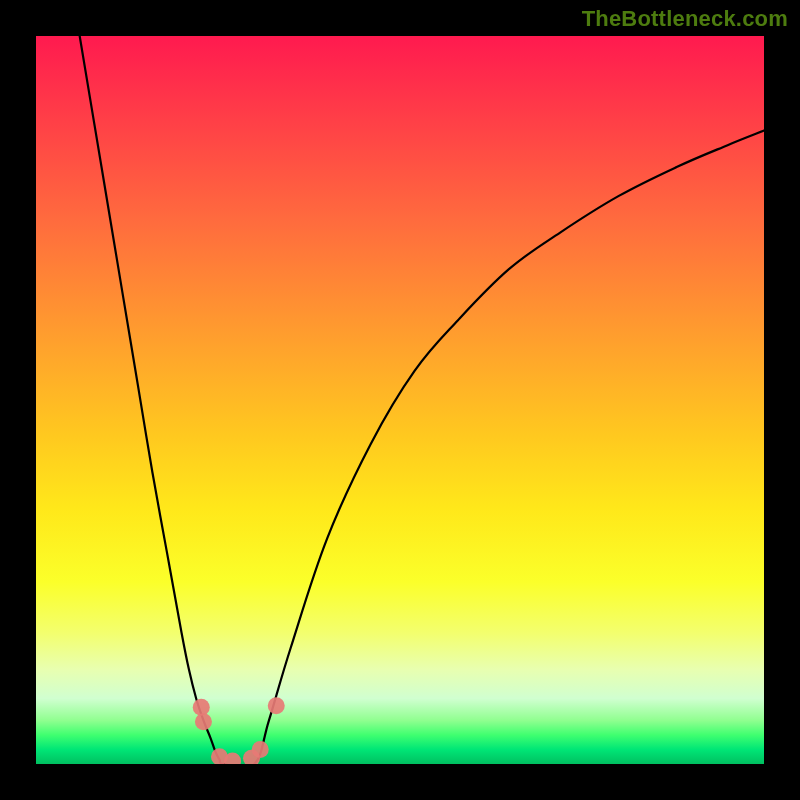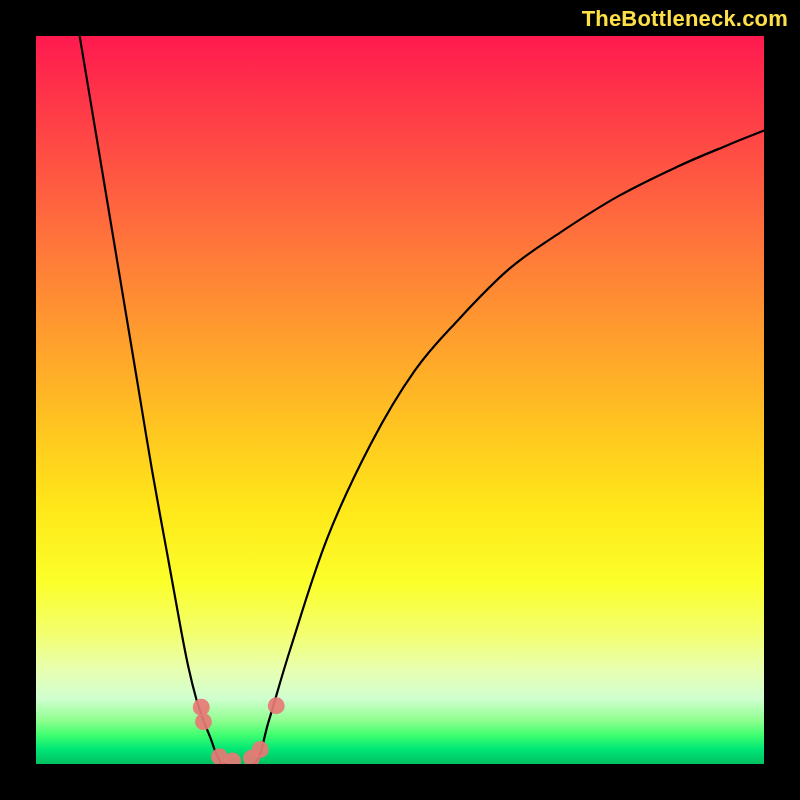--- a/index.html
+++ b/index.html
@@ -43,21 +43,21 @@
       #d0ffd0 91%,
       #90ff90 94%,
       #40ff70 96%,
       #00e676 98%,
       #00c060 100%);
   }
   .watermark {
     position: absolute;
     top: 6px;
     right: 12px;
-    color: #fde047;
+    color: #4d7c0f;
     font-size: 22px;
     font-weight: 600;
     letter-spacing: 0.2px;
     user-select: none;
   }
   svg {
     position: absolute;
     inset: 0;
   }
 </style>

